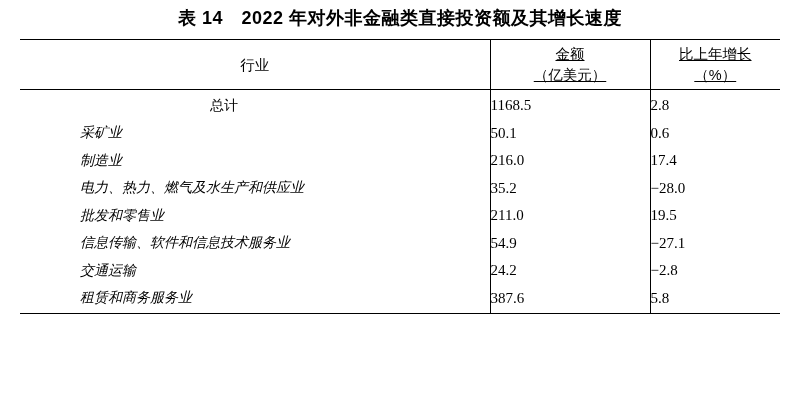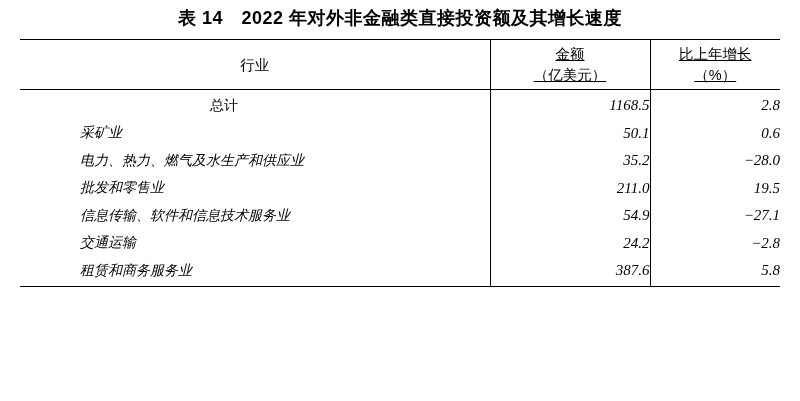--- a/index.html
+++ b/index.html
@@ -58,25 +58,24 @@
     padding: 2px 0 3px 0;
     line-height: 1.5;
     vertical-align: middle;
     font-family: "Liberation Sans", "DejaVu Sans", sans-serif;
     font-size: 14px;
   }
   table.stat tbody td.label {
     text-align: left;
   }
   table.stat tbody td.num {
-    text-align: right;
+    text-align: left;
     font-family: "Liberation Serif", "DejaVu Serif", serif;
     font-size: 15px;
     border-left: 1.1px solid #000;
-    font-style: italic;
   }
   table.stat tbody td.num.last { border-left: 1.1px solid #000; }
 
   
   .ind-total { padding-left: 190px !important; }
   .ind-sub   { padding-left: 28px !important; }
   .ind-item  { padding-left: 60px !important; font-style: italic; }
 
   tbody tr.first-row td { padding-top: 4px; }
   tbody tr:last-child td { padding-bottom: 4px; }
@@ -121,20 +120,25 @@
           <td class="label ind-total">总计</td>
           <td class="num">1168.5</td>
           <td class="num last">2.8</td>
         </tr>
         <tr>
           <td class="label ind-item">采矿业</td>
           <td class="num">50.1</td>
           <td class="num last">0.6</td>
         </tr>
         <tr>
+          <td class="label ind-item">制造业</td>
+          <td class="num">216.0</td>
+          <td class="num last">17.4</td>
+        </tr>
+        <tr>
           <td class="label ind-item">电力、热力、燃气及水生产和供应业</td>
           <td class="num">35.2</td>
           <td class="num last">−28.0</td>
         </tr>
         <tr>
           <td class="label ind-item">批发和零售业</td>
           <td class="num">211.0</td>
           <td class="num last">19.5</td>
         </tr>
         <tr>

